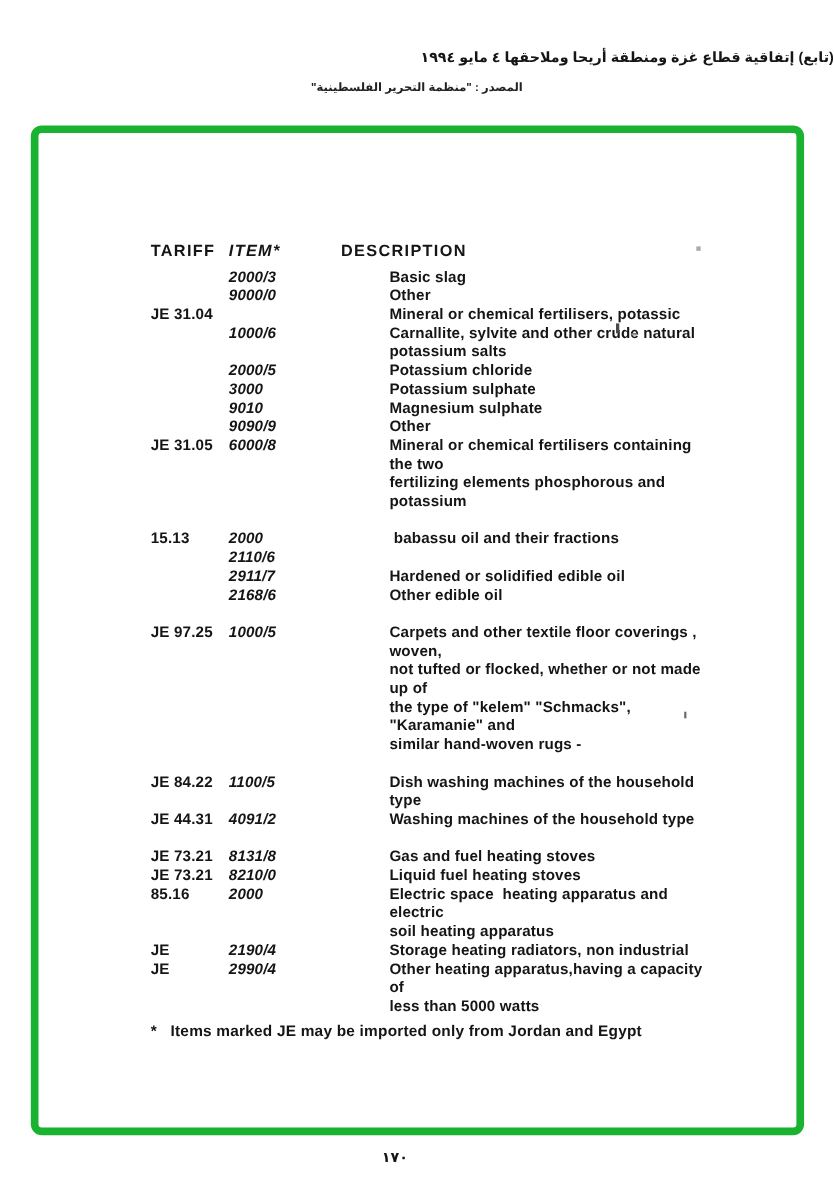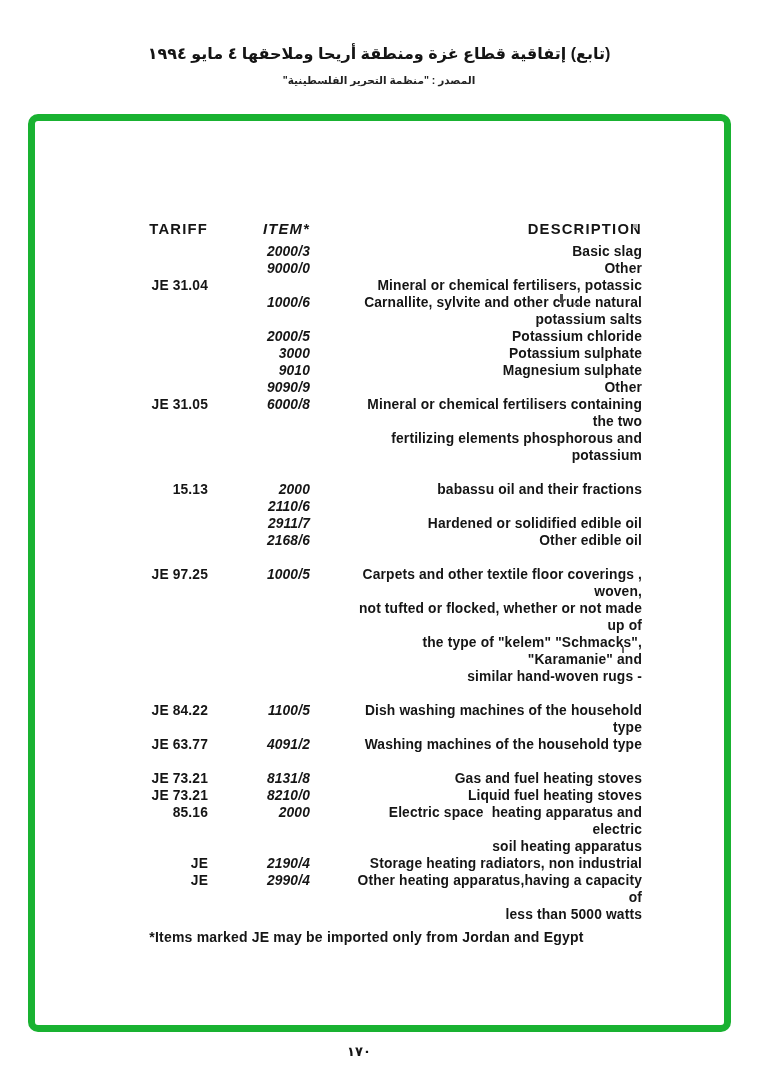--- a/index.html
+++ b/index.html
@@ -7,39 +7,38 @@
   html, body { width: 758px; height: 1078px; }
   body {
     background: #ffffff;
     color: #151515;
     font-family: "Liberation Sans", "DejaVu Sans", sans-serif;
     position: relative;
     overflow: hidden;
   }
   .page-title {
     position: absolute; top: 44px; left: 0; width: 100%;
-    text-align: center; direction: rtl;
-    font-weight: bold; font-size: 16px;
+    text-align: right; direction: rtl;
+    font-weight: bold; font-size: 13px;
   }
   .source-line {
     position: absolute; top: 74px; left: 0; width: 100%;
     text-align: center; direction: rtl;
     font-weight: bold; font-size: 10.5px; color: #222;
   }
   .border-box {
     position: absolute; left: 28px; top: 114px;
     width: 703px; height: 918px;
     border: 7px solid #19b231; border-radius: 10px;
     background: transparent;
   }
   .tariff-table {
     position: absolute; left: 137px; top: 221px; width: 505px;
     font-size: 13.8px; line-height: 17px; font-weight: bold;
     letter-spacing: 0.15px;
-    text-align: right;
   }
   .thead { display: flex; font-size: 14.8px; letter-spacing: 1.2px; margin-bottom: 5px; }
   .col-tariff { width: 71px; flex: none; }
   .col-item   { width: 102px; flex: none; font-style: italic; }
   .col-desc   { flex: 1; }
   .row { display: flex; }
   .desc-line { white-space: pre-wrap; padding-left: 44px; }
   .table-section + .table-section { margin-top: 17px; }
   .footnote { margin-top: 6px; font-size: 14px; display: flex; letter-spacing: 0.2px; }
   .footnote-marker { width: 18px; flex: none; }
@@ -177,21 +176,21 @@
       </div>
       <div class="table-section">
         <div class="row">
           <div class="col-tariff">JE 84.22</div>
           <div class="col-item">1100/5</div>
           <div class="col-desc">
             <div class="desc-line">Dish washing machines of the household type</div>
           </div>
         </div>
         <div class="row">
-          <div class="col-tariff">JE 63.77</div>
+          <div class="col-tariff">JE 44.31</div>
           <div class="col-item">4091/2</div>
           <div class="col-desc">
             <div class="desc-line">Washing machines of the household type</div>
           </div>
         </div>
       </div>
       <div class="table-section">
         <div class="row">
           <div class="col-tariff">JE 73.21</div>
           <div class="col-item">8131/8</div>

